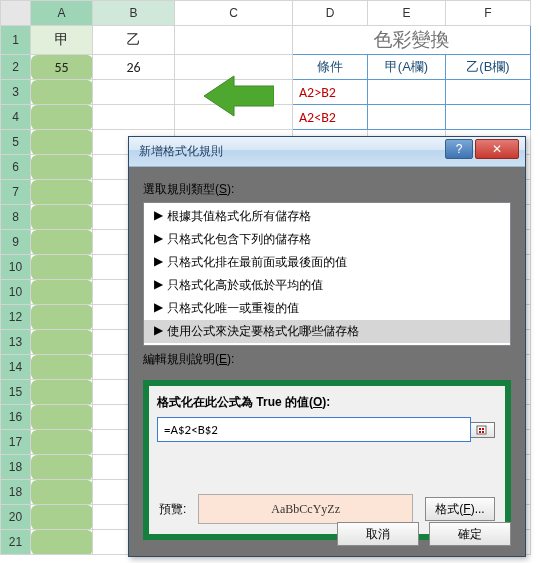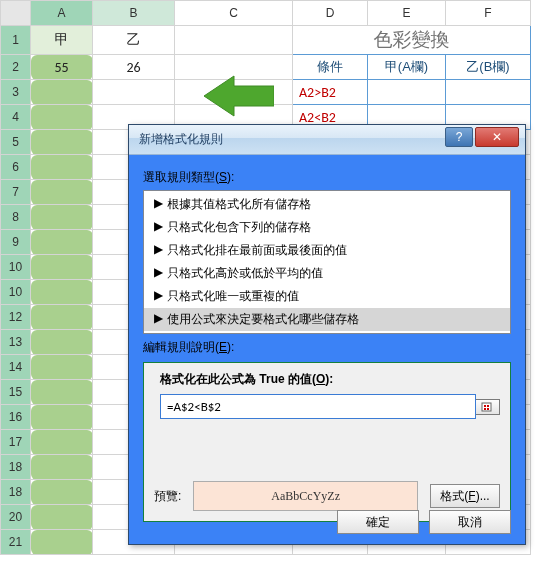--- a/index.html
+++ b/index.html
@@ -44,24 +44,24 @@
   
   .arrow {
     position: absolute;
     top: 74px; left: 204px;
     width: 70px; height: 44px;
     pointer-events: none;
   }
   
   .dialog {
     position: absolute;
-    top: 124px; left: 128px;
+    top: 136px; left: 128px;
     width: 398px; height: 421px;
     border: 1px solid #2e4a6b;
-    background: #3b82f6;
+    background: #737373;
     box-shadow: 2px 2px 6px rgba(0,0,0,0.3);
     font-size: 12px;
   }
   .titlebar {
     height: 30px;
     background: linear-gradient(to bottom, #eaf3fb 0%, #d7e7f5 45%, #bcd6ee 46%, #cde1f3 100%);
     border-bottom: 1px solid #9ab6d5;
     display: flex; align-items: center;
     padding-left: 10px;
     position: relative;
@@ -87,24 +87,24 @@
     padding: 2px 0;
   }
   .listitem {
     padding: 3px 10px;
     font-size: 12px;
     display: flex; gap: 4px;
     cursor: pointer;
   }
   .listitem.sel { background: #d6d6d6; }
   .group {
-    border: 1px solid #15803d;
+    border: 6px solid #15803d;
     background: #f0f0f0;
-    padding: 8px 10px 10px 16px;
-    margin-top: 6px;
+    padding: 8px 10px 10px 8px;
+    margin-top: 12px;
   }
   .boldlbl { font-weight: bold; margin-bottom: 6px; display:block; }
   .formula-row { display:flex; align-items: center; }
   .formula-input {
     flex: 1;
     border: 1px solid #7a7a7a;
     background: #fff;
     padding: 4px 6px;
     font-family: Calibri, Arial, sans-serif;
     font-size: 13px;
@@ -403,16 +403,16 @@
       <div class="previewRow" style="position:absolute; left:10px; right:10px; bottom:10px;">
         <span>預覽:</span>
         <div class="previewBox">AaBbCcYyZz</div>
         <button class="btn">
           <span>格式(</span><span class="underline-key">F</span><span>)...</span>
         </button>
       </div>
     </div>
   </div>
   <div class="footer">
+    <button class="btn" style="min-width:82px">取消</button>
     <button class="btn" style="min-width:82px">確定</button>
-    <button class="btn" style="min-width:82px">取消</button>
   </div>
 </div>
 
 </body></html>

